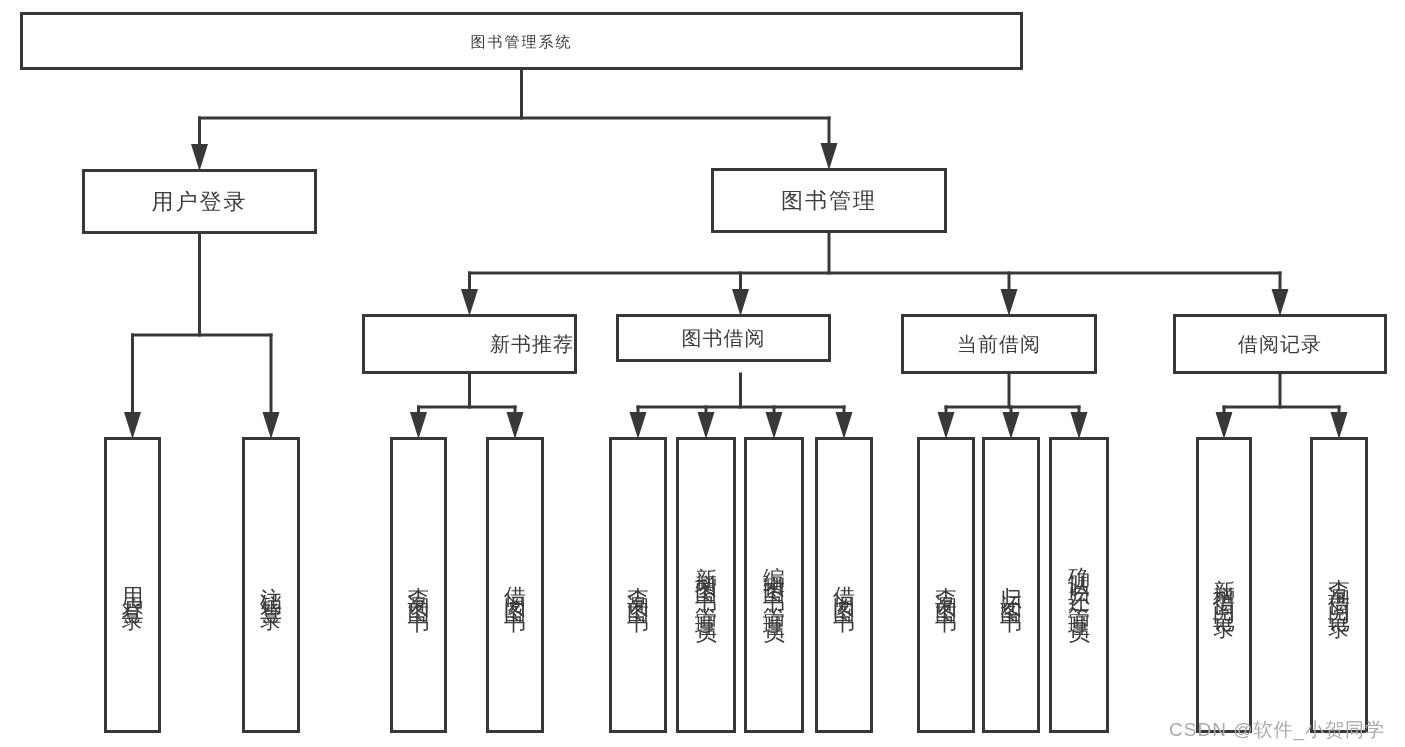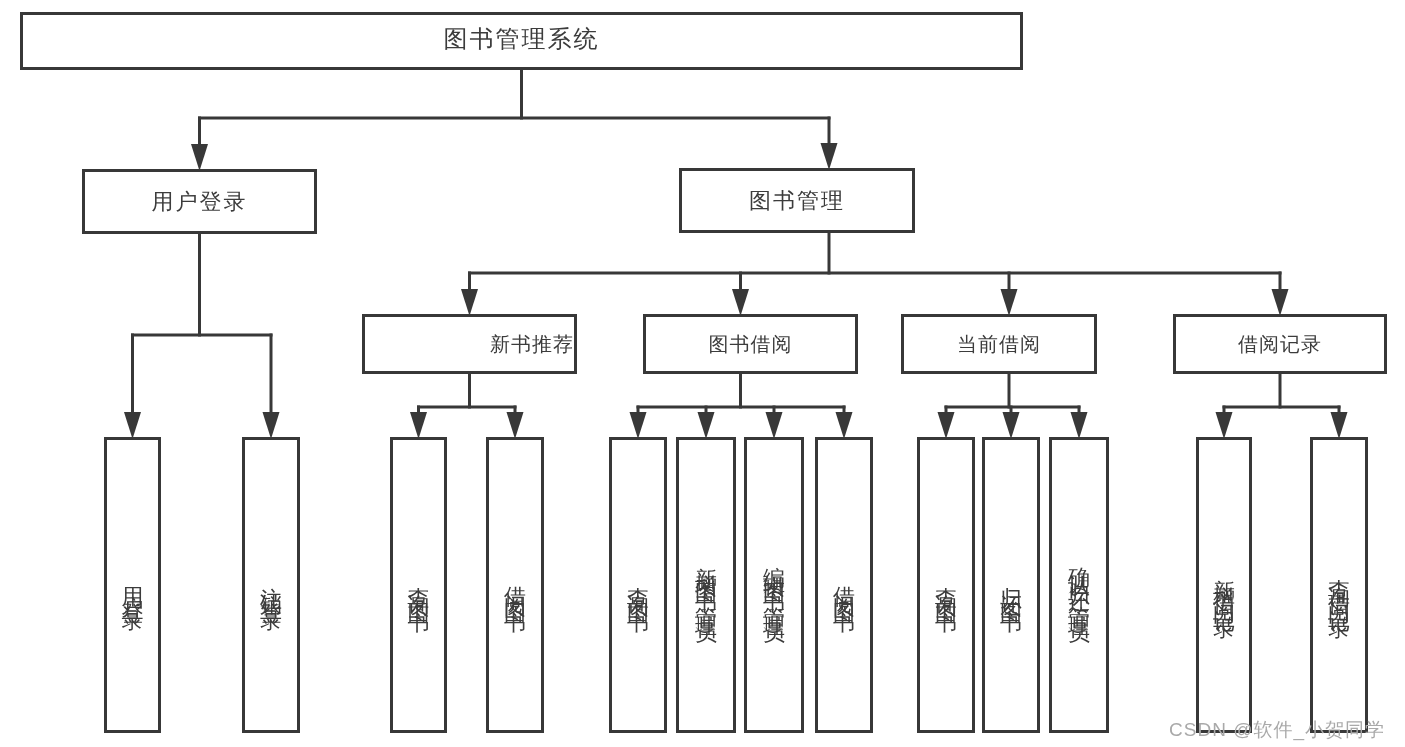--- a/index.html
+++ b/index.html
@@ -31,21 +31,21 @@
     align-items: center;
     justify-content: center;
     z-index: 1;
     text-align: center;
   }
   .node span {
     display: block;
     line-height: 1;
     white-space: nowrap;
   }
-  .node.root span     { font-size: 24px; letter-spacing: 2px; font-family: Liberation Mono, monospace; }
+  .node.root span     { font-size: 15px; letter-spacing: 2px; }
   .node.section span  { font-size: 22px; letter-spacing: 2px; }
   .node.category span { font-size: 20px; letter-spacing: 1px; }
   .node.leaf span {
     writing-mode: vertical-rl;
     text-orientation: mixed;
     font-size: 22px;
     letter-spacing: 8px;
   }
   .watermark {
     position: absolute;
@@ -130,27 +130,27 @@
         <polygon points="1330.5,412 1347.5,412 1339,439" fill="#383838"></polygon>
       </g>
     </svg>
   <div class="watermark" style="color: rgb(169, 169, 169);">CSDN @软件_小贺同学</div>
 <div class="node root" style="left: 20px; top: 12px; width: 1003px; height: 58px;">
       <span>图书管理系统</span>
     </div>
     <div class="node section" style="left: 82px; top: 169px; width: 235px; height: 65px;">
       <span>用户登录</span>
     </div>
-    <div class="node section" style="left: 679px; top: 168px; width: 236px; height: 65px;">
+    <div class="node section" style="left: 711px; top: 168px; width: 236px; height: 65px;">
       <span>图书管理</span>
     </div>
     <div class="node category" style="left: 362px; top: 314px; width: 215px; height: 60px; justify-content: flex-end;">
       <span>新书推荐</span>
     </div>
-    <div class="node category" style="left: 643px; top: 314px; width: 215px; height: 60px;">
+    <div class="node category" style="left: 616px; top: 314px; width: 215px; height: 48px;">
       <span>图书借阅</span>
     </div>
     <div class="node category" style="left: 901px; top: 314px; width: 196px; height: 60px;">
       <span>当前借阅</span>
     </div>
     <div class="node category" style="left: 1173px; top: 314px; width: 214px; height: 60px;">
       <span>借阅记录</span>
     </div>
     <div class="node leaf" style="left: 104px; top: 437px; width: 57px; height: 296px;">
       <span>用户登录</span>

